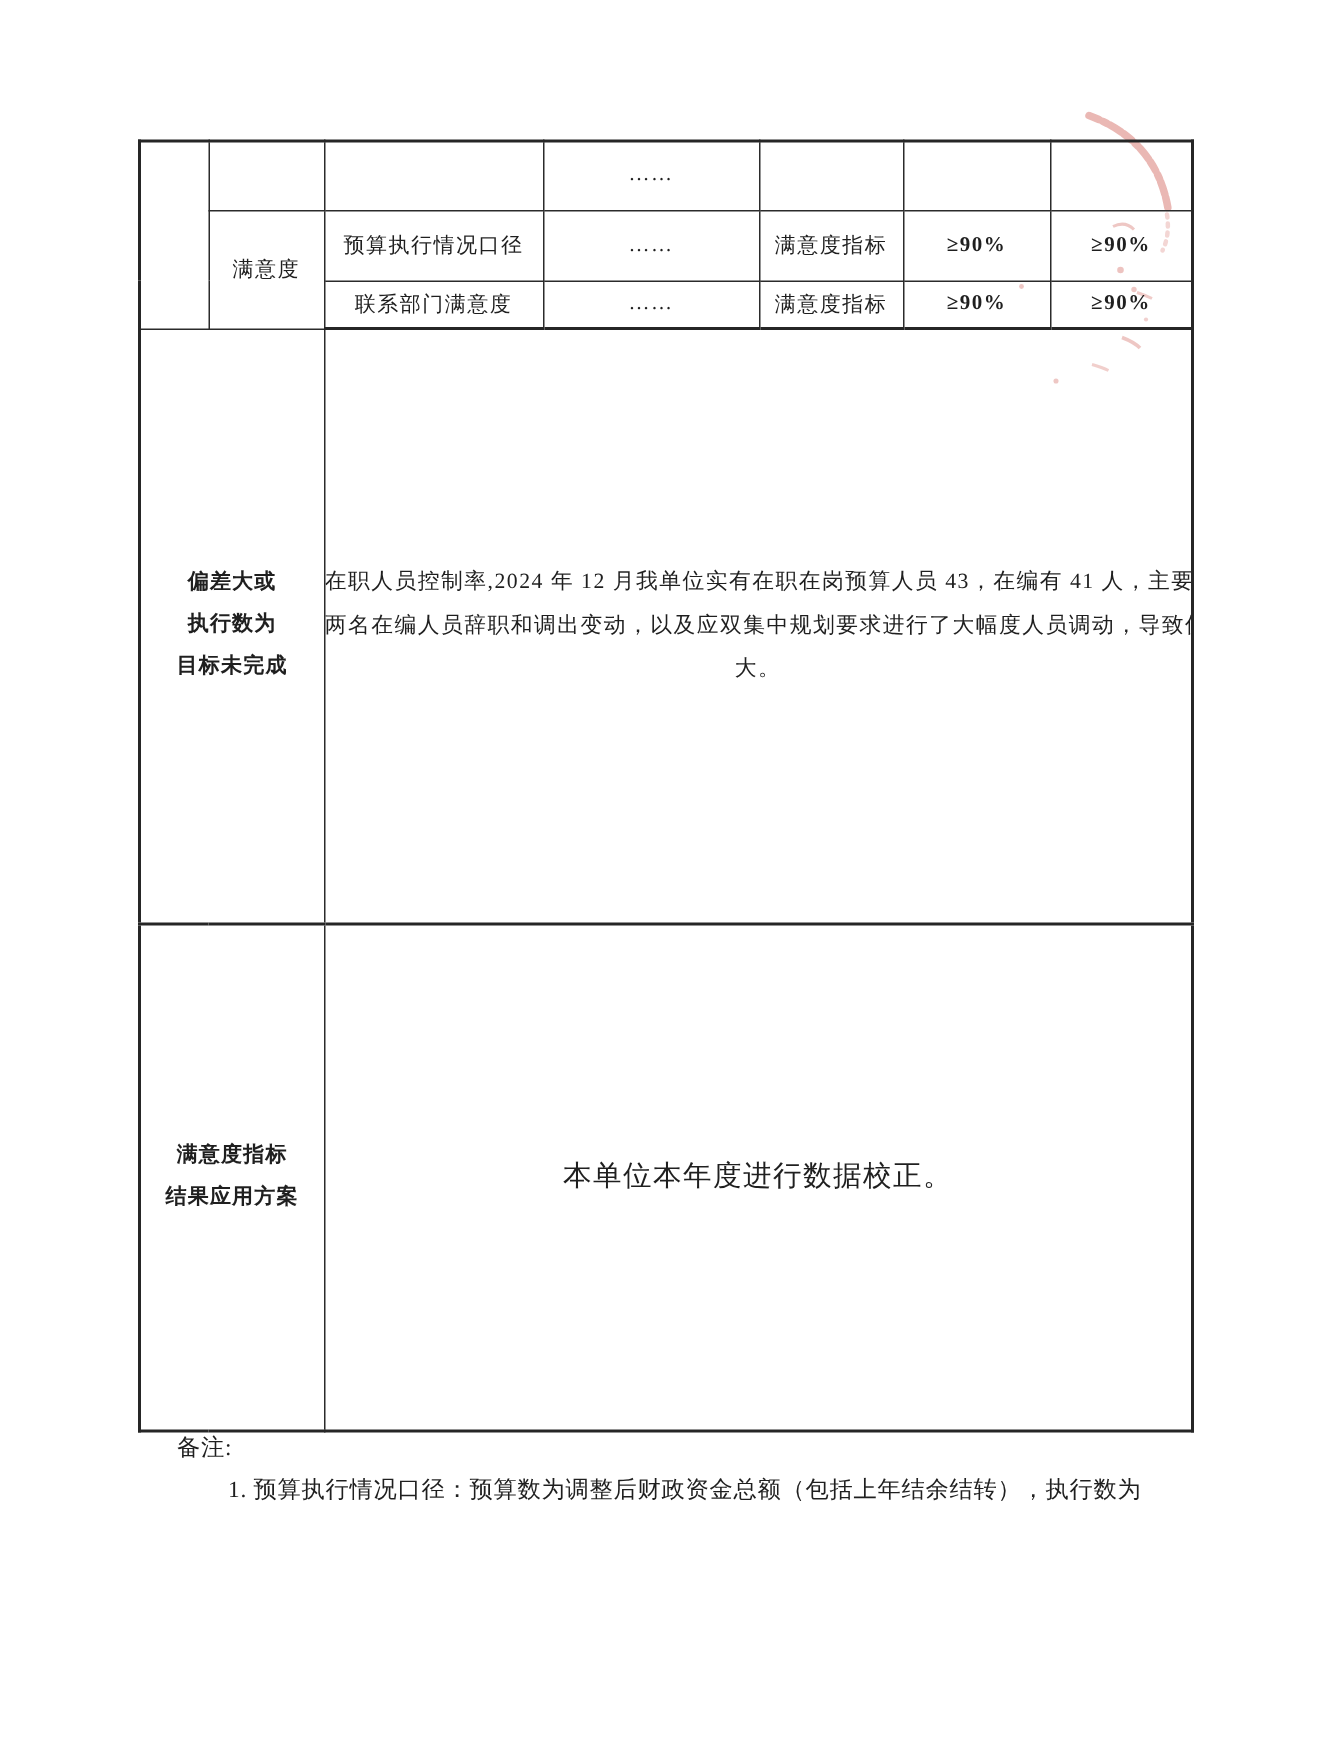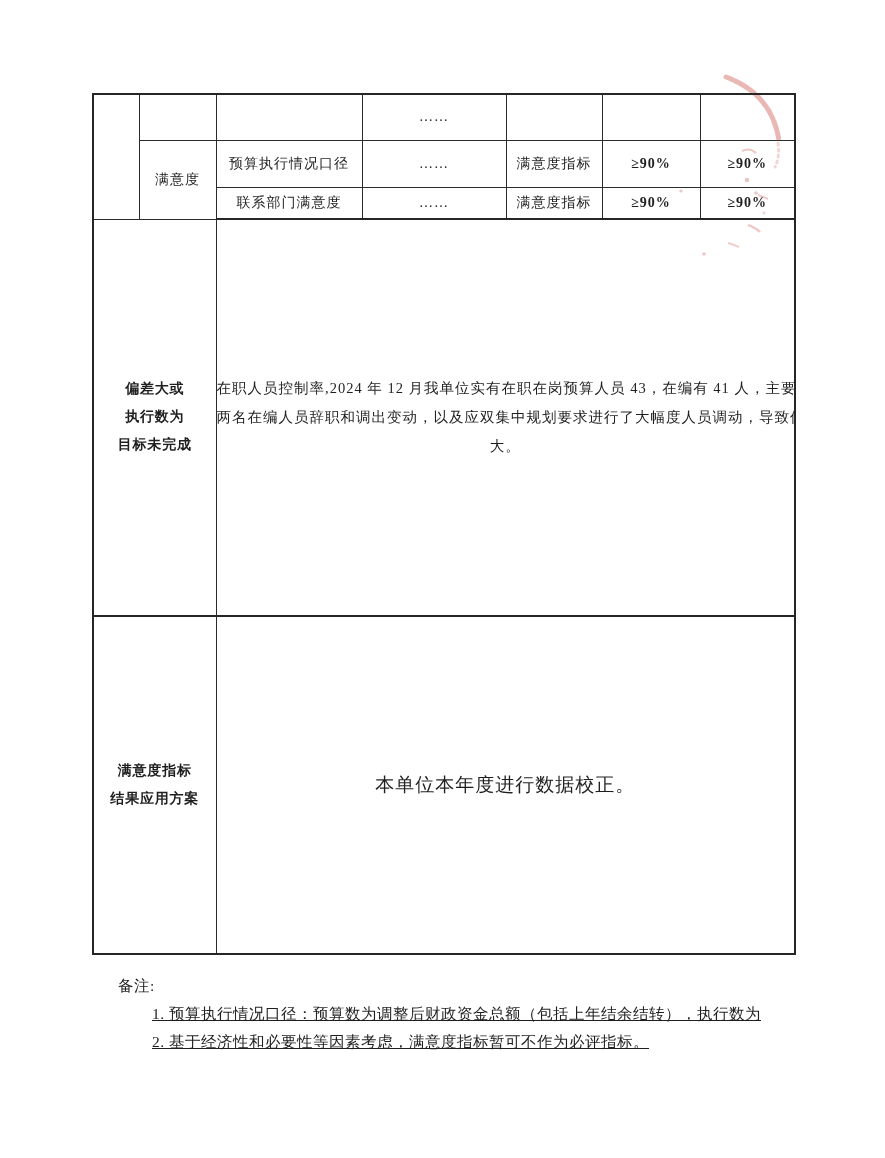--- a/index.html
+++ b/index.html
@@ -38,24 +38,24 @@
   td.label-cell{font-size:15px;}
   td.label-cell div{line-height:28px;letter-spacing:0.8px;font-weight:bold;}
   td.content-cell{
     text-align:left;
     padding:0 10px 0 13px;
     letter-spacing:0.2px;
   }
   .pline{line-height:29px;font-size:14.5px;white-space:nowrap;}
   .single-line{font-size:19px;line-height:28px;}
   .notes{
-    position:absolute;left:118px;top:972px;width:680px;
+    position:absolute;left:118px;top:952px;width:680px;
     font-size:15.5px;line-height:28px;letter-spacing:0.5px;
   }
-  .note-line.indent{text-indent:34px;text-decoration:underline;}
+  .note-line.indent{text-indent:34px;}
   .stamp-svg{position:absolute;left:650px;top:55px;pointer-events:none;}
 </style>
 </head>
 <body>
 
 <div class="page">
 
   <svg class="stamp-svg" width="170" height="220" viewBox="0 0 170 220">
     <path d="M 76 22 Q 122 39 129 86" fill="none" stroke="#c8453a" stroke-width="5" stroke-linecap="round" opacity="0.38" stroke-dasharray="7 3 3 2 9 2"></path>
     <path d="M 128 88 Q 130 102 125 112" fill="none" stroke="#c8453a" stroke-width="3" stroke-linecap="round" opacity="0.22" stroke-dasharray="2 4"></path>
@@ -125,16 +125,15 @@
         <td colspan="5" class="content-cell">
           <div class="single-line">本单位本年度进行数据校正。</div>
         </td>
       </tr>
     </tbody>
   </table>
 
   <div class="notes">
     <div class="note-title">备注:</div>
     <div class="note-line indent">1. 预算执行情况口径：预算数为调整后财政资金总额（包括上年结余结转），执行数为</div>
-    <div class="note-line indent">2. 基于经济性和必要性等因素考虑，满意度指标暂可不作为必评指标。</div>
   </div>
 
 </div>
 
 </body></html>

